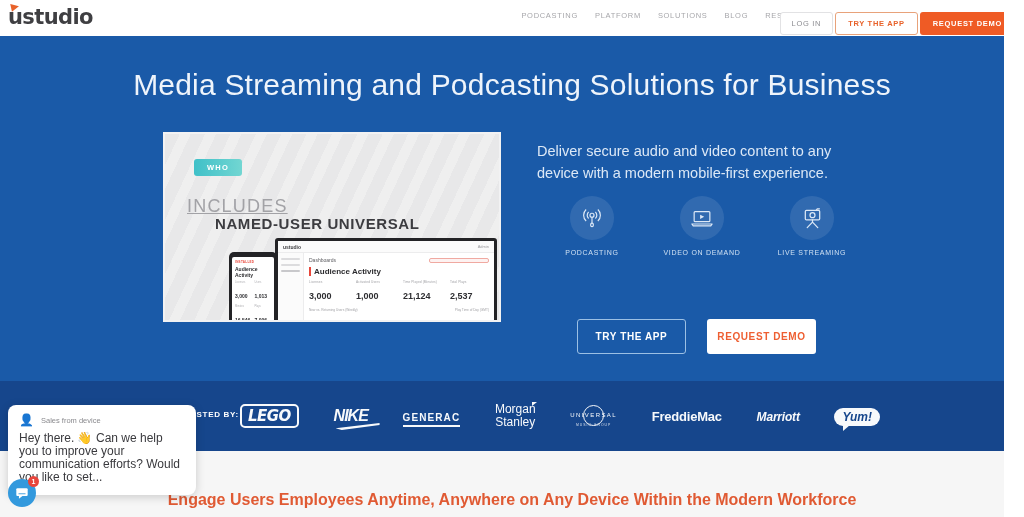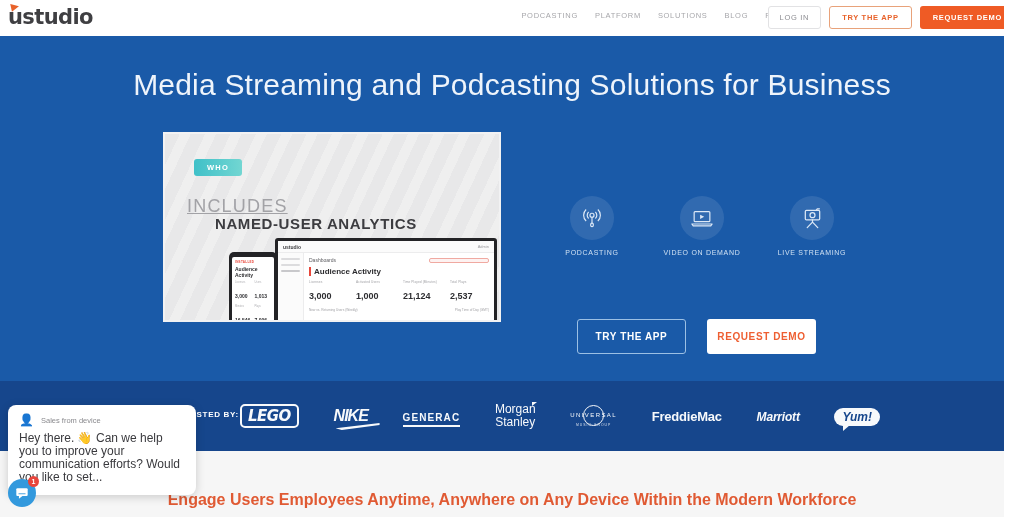--- a/index.html
+++ b/index.html
@@ -40,22 +40,22 @@
   .nav-links {
     position: absolute; right: 205px; top: 11px;
     display: flex; gap: 17px; align-items: center;
   }
   .nav-link {
     font-size: 7.5px; letter-spacing: 0.7px;
     color: #a7a7ab; text-transform: uppercase;
     white-space: nowrap;
   }
   .nav-btns {
-    position: absolute; right: 9px; top: 6px;
-    display: flex; gap: 8px; align-items: center;
+    position: absolute; right: 9px; top: 12px;
+    display: flex; gap: 2px; align-items: center;
   }
   .btn-login {
     border: 1px solid #e2e2e4; border-radius: 3px;
     background: #fff; color: #8d8d92;
     font-size: 7.5px; letter-spacing: 0.7px;
     padding: 6px 11px; white-space: nowrap;
   }
   .btn-try {
     border: 1px solid #e8a27a; border-radius: 3px;
     background: #fff; color: #e8622a;
@@ -374,21 +374,21 @@
     </div>
   </div>
 
   <div class="hero">
     <div class="hero-title">Media Streaming and Podcasting Solutions for Business</div>
 
     <div class="hero-card">
       <div class="stripes"></div>
       <div class="who-badge">WHO</div>
       <div class="includes">INCLUDES</div>
-      <div class="named-user">NAMED-USER ANALYTICS</div>
+      <div class="named-user">NAMED-USER UNIVERSAL</div>
 
       <div class="phone">
         <div class="phone-screen">
           <div class="ph-tag">INSTALLED</div>
           <div class="ph-h">Audience Activity</div>
           <div class="ph-row">
             <div class="ph-cell">
               <span class="l">Licenses</span>
               <span class="v">3,000</span>
             </div>
@@ -447,20 +447,21 @@
             </div>
             <div class="mon-foot">
               <span>New vs. Returning Users (Weekly)</span>
               <span>Play Time of Day (GMT)</span>
             </div>
           </div>
         </div>
       </div>
     </div>
 
+    <div class="hero-sub">Deliver secure audio and video content to any device with a modern mobile-first experience.</div>
 
     <div class="feat-row">
       <div class="feat">
         <div class="feat-circle">
           <svg width="22" height="22" viewBox="0 0 24 24" fill="none" stroke="#dce8f6" stroke-width="1.3">
             <circle cx="12" cy="9" r="2.2"></circle>
             <path d="M8.3 12.6a5 5 0 0 1 0-7.2M15.7 5.4a5 5 0 0 1 0 7.2"></path>
             <path d="M5.6 15.3a8.6 8.6 0 0 1 0-12.6M18.4 2.7a8.6 8.6 0 0 1 0 12.6"></path>
             <path d="M12 11.2v6.5" stroke-linecap="round"></path>
             <rect x="10.6" y="17.5" width="2.8" height="4" rx="1.3"></rect>

